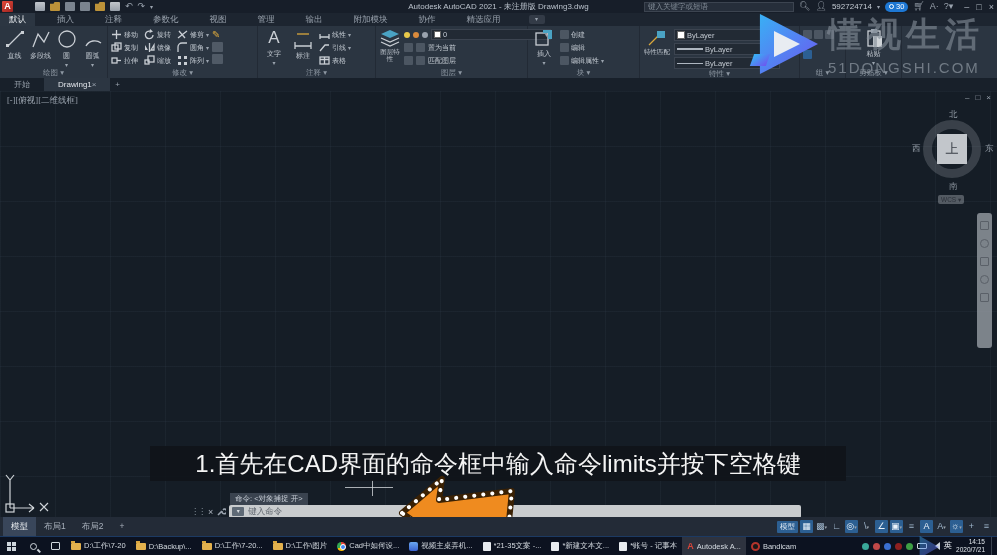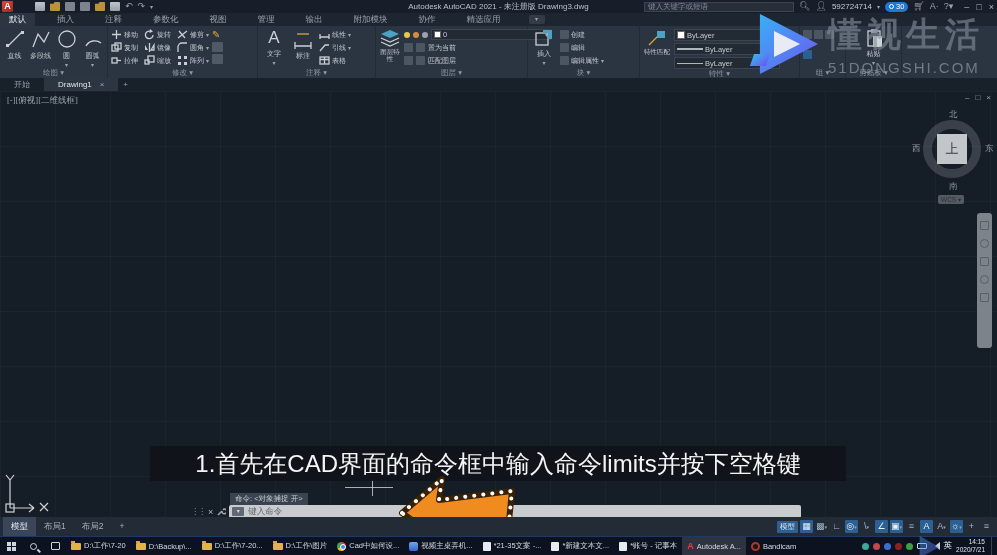--- a/index.html
+++ b/index.html
@@ -64,21 +64,21 @@
   .ddrow .caret { margin-left:auto; }
   .dropbox { display:flex; align-items:center; gap:2px; width:120px; height:11px; background:#222a34;
     border:1px solid #3c4450; padding:0 2px; font-size:7.5px; }
   .tinyrow { display:flex; align-items:center; gap:3px; height:11px; }
   .dot { width:6px; height:6px; border-radius:50%; }
   .stub { width:9px; height:9px; background:#4c5662; border-radius:1px; }
   
   .ftabs { position:absolute; left:0; top:78px; width:997px; height:13px; background:#18202a;
     display:flex; align-items:stretch; font-size:8px; z-index:19; }
   .ftab { padding:0 14px; line-height:13px; color:#97a0ab; }
-  .ftab.active { background:#2c3642; color:#dfe3e8; display:flex; gap:8px; align-items:center; }
+  .ftab.active { background:#2c3642; color:#dfe3e8; display:flex; gap:0; align-items:center; }
   .ftab .x { color:#9aa3ae; }
   .fplus { width:14px; line-height:13px; text-align:center; color:#9aa3ae; }
   
   .canvas { position:absolute; left:0; top:91px; width:997px; height:426px; background:#151d26;
     background-image:linear-gradient(rgba(110,135,160,0.07) 1px,transparent 1px),
                      linear-gradient(90deg,rgba(110,135,160,0.07) 1px,transparent 1px);
     background-size:55px 55px; z-index:1; overflow:hidden; }
   .vplabel { position:absolute; left:7px; top:4px; font-size:8.5px; color:#9aa3ae;font-family:Liberation Serif, serif; }
   .vpwin { position:absolute; right:6px; top:2px; display:flex; gap:6px; color:#9aa3ae; font-size:8px; }
   

